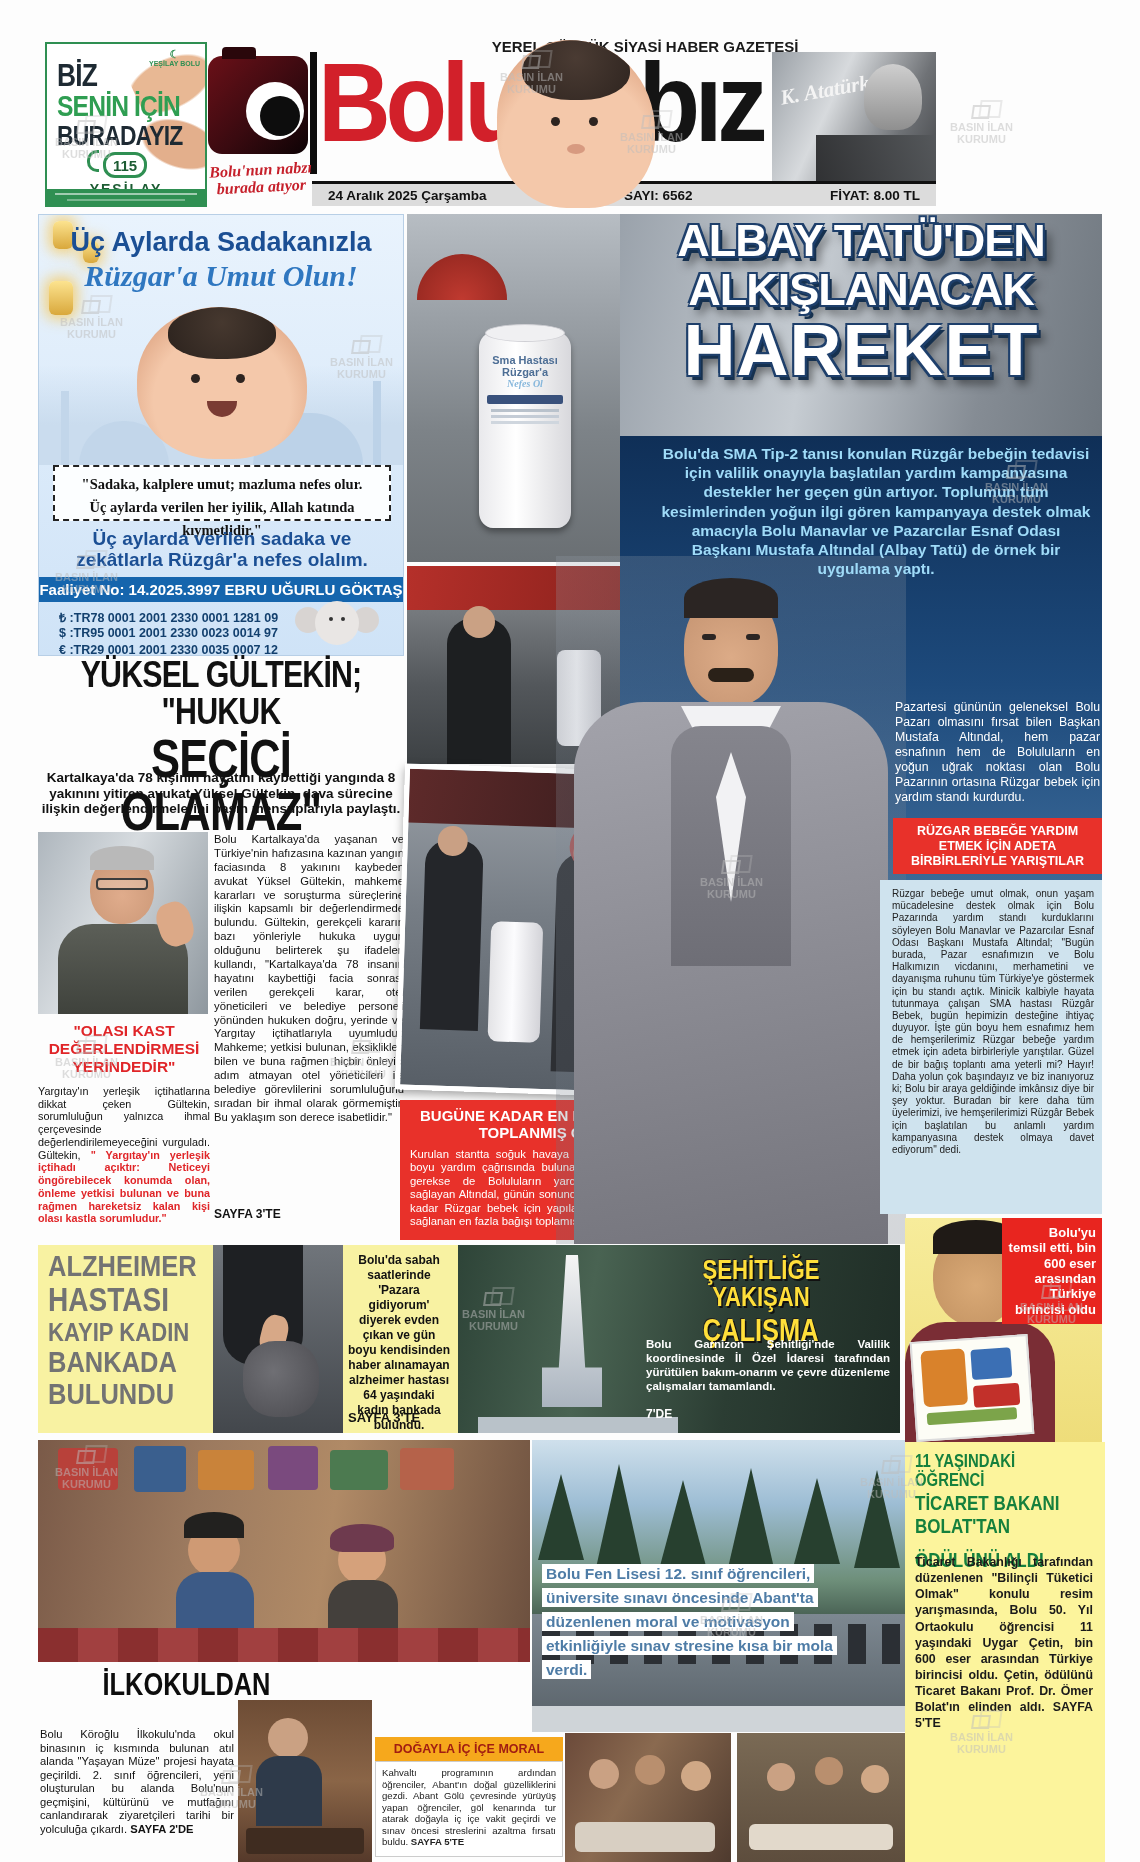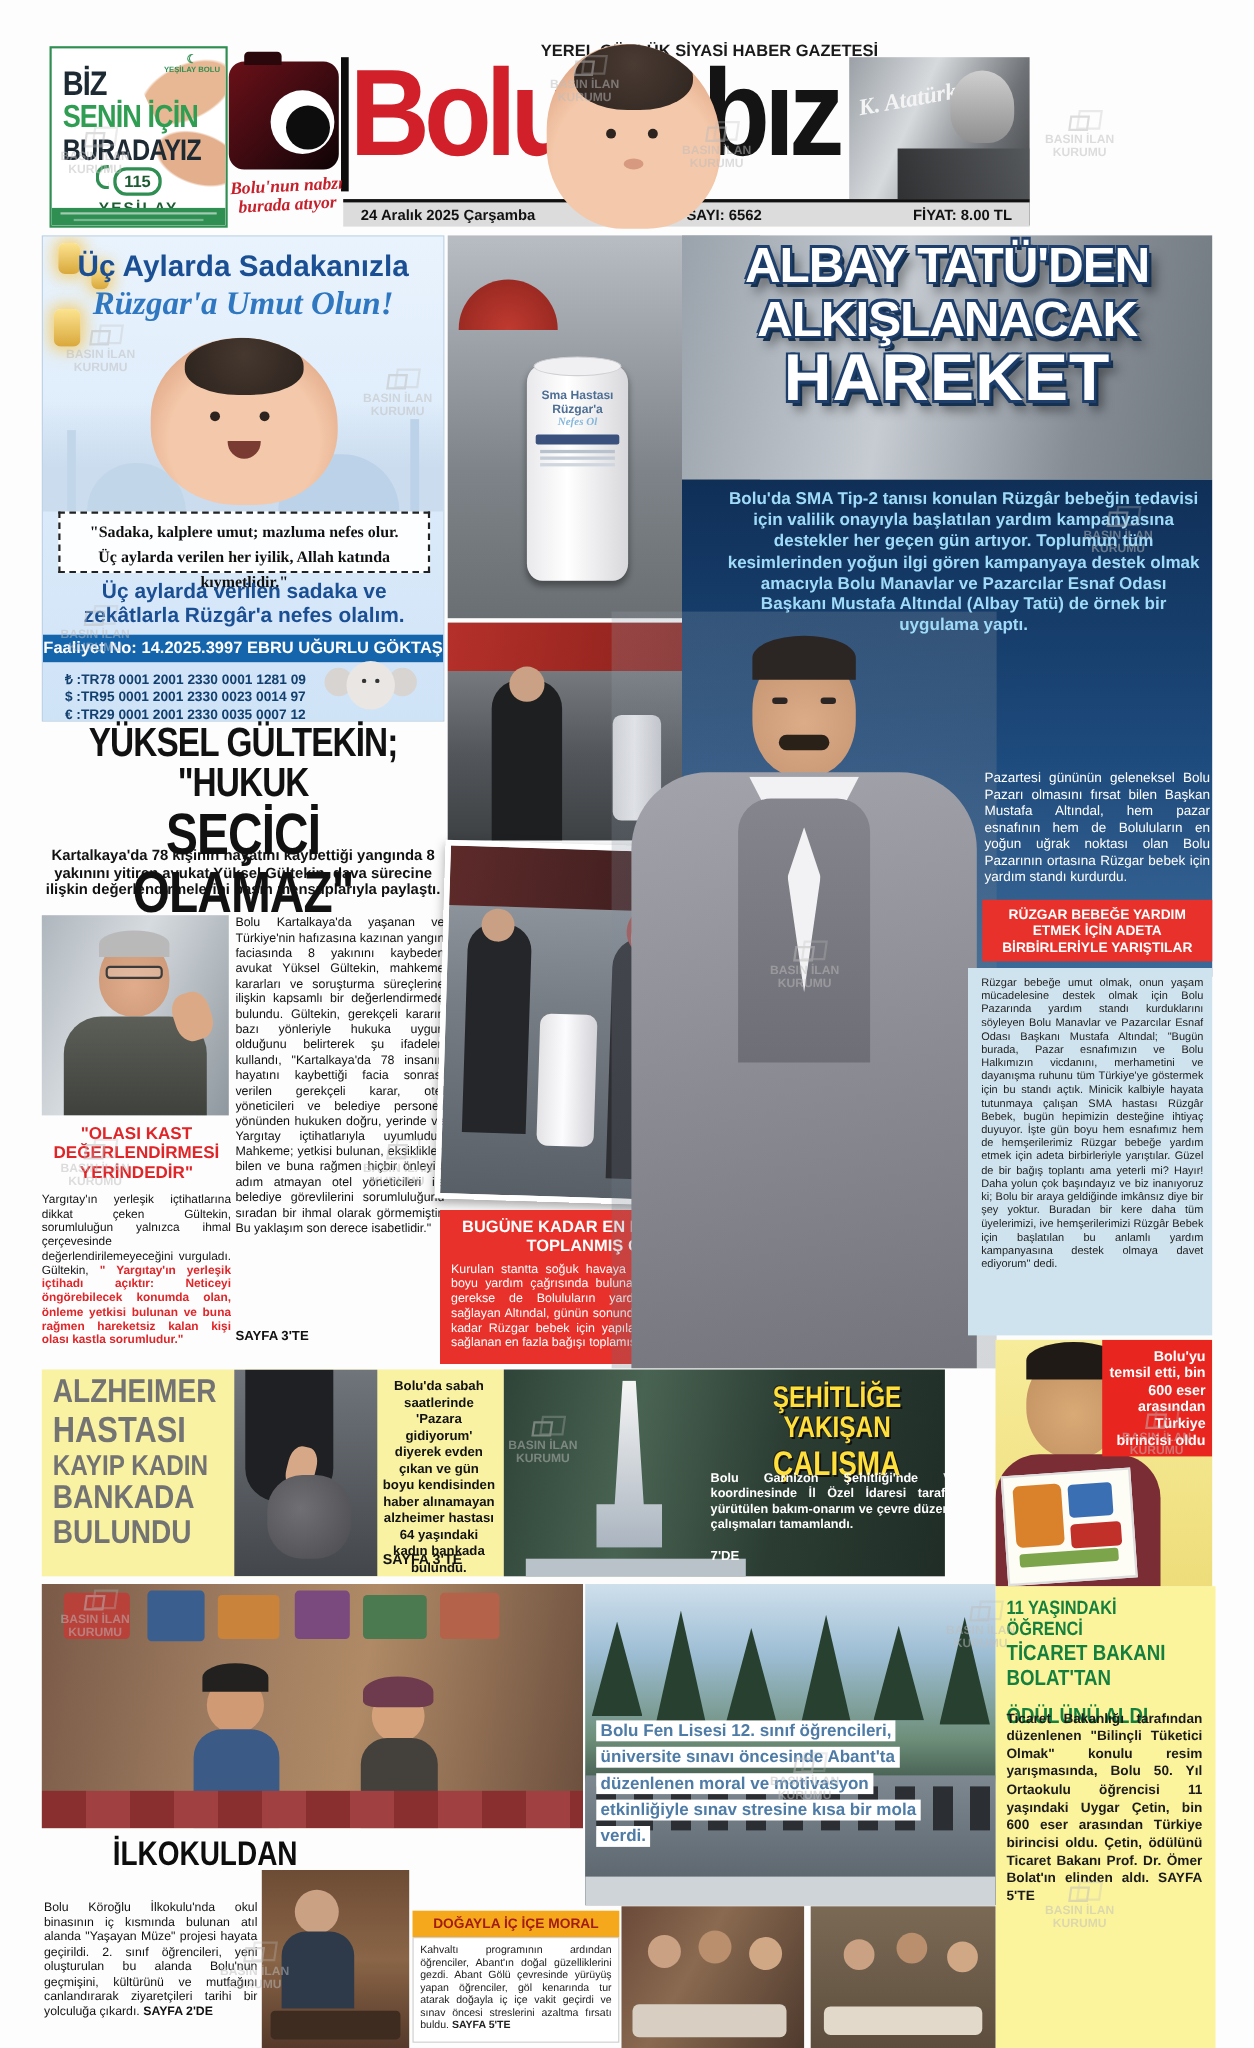--- a/index.html
+++ b/index.html
@@ -177,21 +177,21 @@
 
 <div class="abs" style="left:400px;top:1100px;width:292px;height:140px;background:#e8312a;color:#fff;padding:8px 10px">
   <div class="ctr wb" style="font-size:15px;line-height:1.12">BUGÜNE KADAR EN FAZLA BAĞIŞ TOPLANMIŞ OLDU</div>
   <div class="jst" style="font-size:11.3px;line-height:1.2;margin-top:6px">Kurulan stantta soğuk havaya aldırış etmeden gün boyu yardım çağrısında bulunarak gerek esnafların gerekse de Boluluların yardımda bulunmalarını sağlayan Altındal, günün sonunda da Bolu'da bugüne kadar Rüzgar bebek için yapılan organizasyonlarda sağlanan en fazla bağışı toplamış oldu.</div>
 </div>
 
 <div class="ph" style="left:620px;top:214px;width:482px;height:222px;background:linear-gradient(100deg,#9aa2ab,#c6ccd2 40%,#858c94 75%,#707880)"></div>
 <div class="abs ctr white" style="left:620px;top:218px;width:482px;line-height:1;z-index:7">
   <div class="w9 outl" style="font-size:45px;letter-spacing:-1px">ALBAY TATÜ'DEN</div>
   <div class="w9 outl" style="font-size:45px;letter-spacing:-1px;margin-top:4px">ALKIŞLANACAK</div>
-  <div class="w9 outl" style="font-size:60px;letter-spacing:1px;margin-top:2px">HAREKET</div>
+  <div class="w9 outl" style="font-size:72px;letter-spacing:1px;margin-top:2px">HAREKET</div>
 </div>
 
 <div class="abs" style="left:620px;top:436px;width:482px;height:452px;background:linear-gradient(180deg,#0f2f57 0%,#1d4a7c 55%,#3c6a98 100%)"></div>
 <div class="abs ctr wb" style="left:660px;top:444px;width:432px;font-size:15.5px;line-height:1.24;color:#9fdbf8;z-index:5">Bolu'da SMA Tip-2 tanısı konulan Rüzgâr bebeğin tedavisi için valilik onayıyla başlatılan yardım kampanyasına destekler her geçen gün artıyor. Toplumun tüm kesimlerinden yoğun ilgi gören kampanyaya destek olmak amacıyla Bolu Manavlar ve Pazarcılar Esnaf Odası Başkanı Mustafa Altındal (Albay Tatü) de örnek bir uygulama yaptı.</div>
 
 <div class="ph" style="left:556px;top:556px;width:350px;height:688px;z-index:4;background:linear-gradient(160deg,rgba(150,160,172,.25),rgba(90,100,112,.25))">
   <div class="abs" style="left:128px;top:34px;width:94px;height:116px;border-radius:48% 48% 44% 44%;background:radial-gradient(circle at 50% 58%,#dcab87,#c1906e)"></div>
   <div class="abs" style="left:128px;top:22px;width:94px;height:40px;border-radius:50% 50% 0 0;background:#2b2523"></div>
   <div class="abs" style="left:146px;top:78px;width:14px;height:6px;background:#2b2523;border-radius:3px"></div>
   <div class="abs" style="left:190px;top:78px;width:14px;height:6px;background:#2b2523;border-radius:3px"></div>
@@ -218,21 +218,21 @@
   </div>
   <div class="ph" style="left:175px;top:0;width:130px;height:188px;background:linear-gradient(#70757b,#43474c)">
     <div class="abs" style="left:10px;top:0;width:80px;height:120px;border-radius:0 0 30px 30px;background:#1e2023"></div>
     <div class="abs" style="left:48px;top:70px;width:26px;height:40px;border-radius:40%;background:#d7a887;transform:rotate(14deg)"></div>
     <div class="abs" style="left:30px;top:96px;width:76px;height:76px;border-radius:42%;background:radial-gradient(circle at 40% 40%,#6f6f74,#4a4a4f)"></div>
   </div>
   <div class="abs ctr wb" style="left:310px;top:8px;width:102px;font-size:12px;line-height:1.25">Bolu'da sabah saatlerinde 'Pazara gidiyorum' diyerek evden çıkan ve gün boyu kendisinden haber alınamayan alzheimer hastası 64 yaşındaki kadın bankada bulundu.</div>
   <div class="abs wb" style="left:310px;bottom:8px;font-size:13px">SAYFA 3'TE</div>
 </div>
 
-<div class="ph" style="left:458px;top:1245px;width:401px;height:188px;background:linear-gradient(100deg,#2e4438,#496352 30%,#2b3d33 62%,#1f2d26)">
+<div class="ph" style="left:458px;top:1245px;width:442px;height:188px;background:linear-gradient(100deg,#2e4438,#496352 30%,#2b3d33 62%,#1f2d26)">
   <div class="abs" style="left:84px;top:10px;width:60px;height:152px;background:linear-gradient(#f5f5f5,#aab4bf);clip-path:polygon(40% 0,60% 0,72% 74%,100% 74%,100% 100%,0 100%,0 74%,28% 74%)"></div>
   <div class="abs" style="left:20px;bottom:0;width:200px;height:16px;background:#b9c2c9"></div>
   <div class="abs ctr" style="left:172px;top:12px;width:262px;line-height:1;color:#ffdf3a">
     <div class="w9 outd" style="font-size:27px"><span class="cx">ŞEHİTLİĞE YAKIŞAN</span></div>
     <div class="w9 outd" style="font-size:31px;margin-top:4px"><span class="cx">ÇALIŞMA</span></div>
   </div>
   <div class="abs jst wb white" style="left:188px;top:92px;width:244px;font-size:11.5px;line-height:1.22">Bolu Garnizon Şehitliği'nde Valilik koordinesinde İl Özel İdaresi tarafından yürütülen bakım-onarım ve çevre düzenleme çalışmaları tamamlandı.</div>
   <div class="abs wb white" style="left:188px;top:162px;font-size:12px">7'DE</div>
 </div>
 

